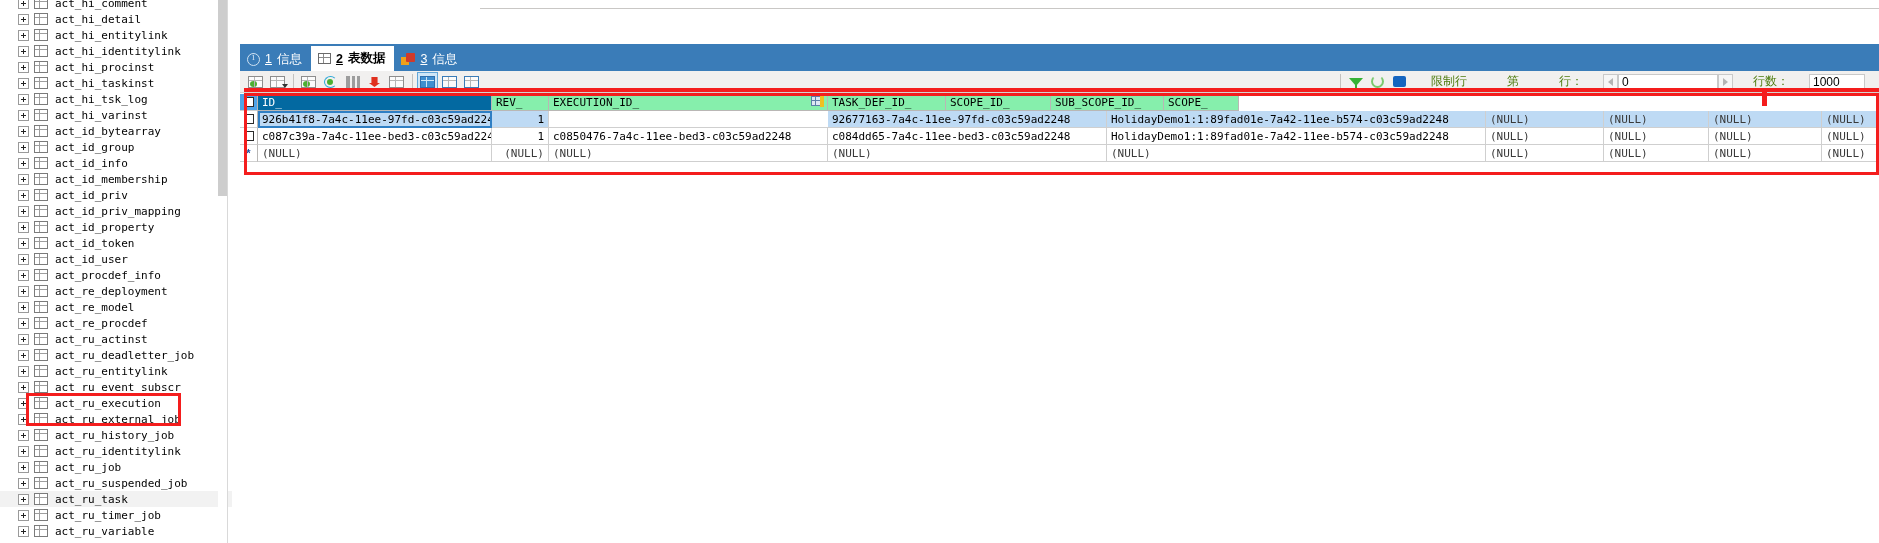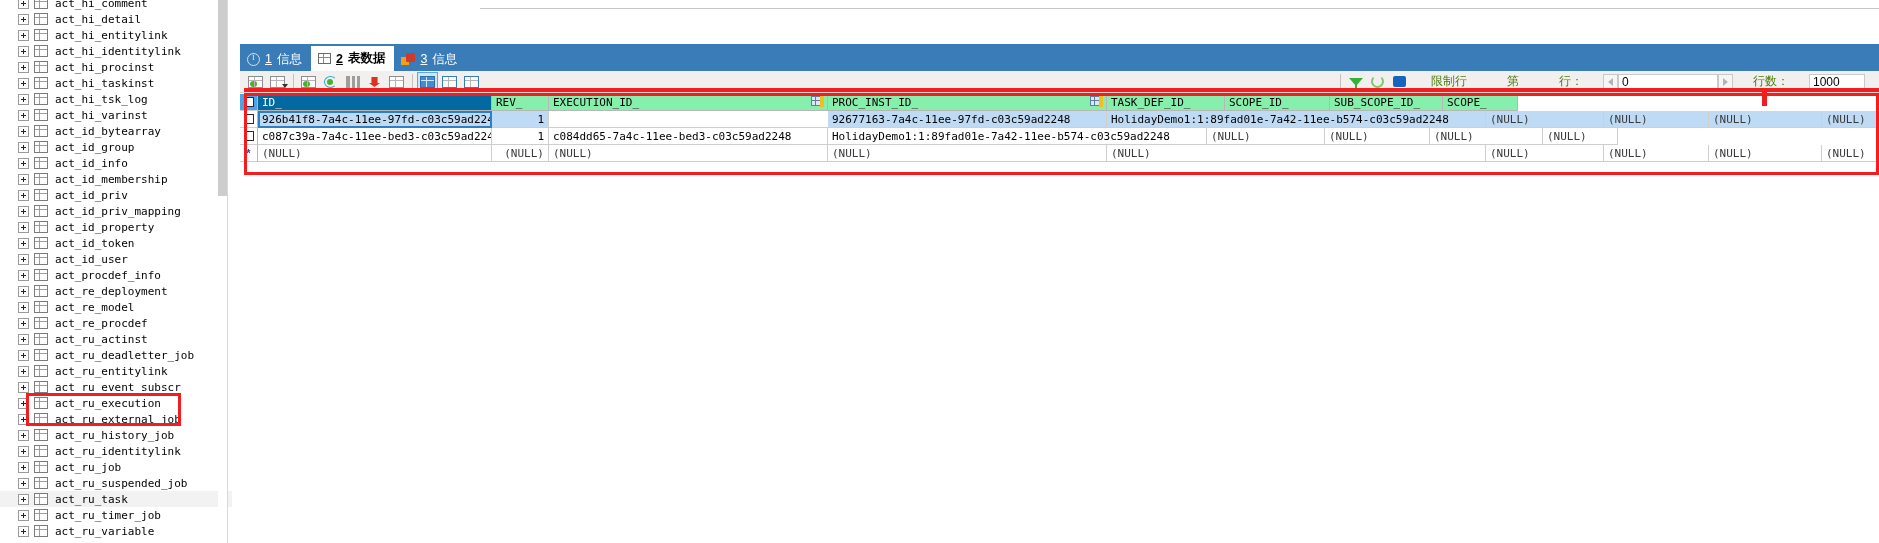--- a/index.html
+++ b/index.html
@@ -603,27 +603,20 @@
           <div class="cell" style="width: 57px;">
             <span>REV_</span>
           </div>
           <div class="cell" style="width: 279px;">
             <span>EXECUTION_ID_</span>
             <span class="filt-ic">
               <i class="g"></i>
               <i class="k"></i>
             </span>
           </div>
-          <div class="cell" style="width: 279px;">
-            <span>PROC_INST_ID_</span>
-            <span class="filt-ic">
-              <i class="g"></i>
-              <i class="k"></i>
-            </span>
-          </div>
           <div class="cell" style="width: 118px;">
             <span>TASK_DEF_ID_</span>
           </div>
           <div class="cell" style="width: 105px;">
             <span>SCOPE_ID_</span>
           </div>
           <div class="cell" style="width: 113px;">
             <span>SUB_SCOPE_ID_</span>
           </div>
           <div class="cell" style="width: 75px;">
@@ -643,20 +636,21 @@
           <div class="cell null" style="width: 105px;">(NULL)</div>
           <div class="cell null" style="width: 113px;">(NULL)</div>
           <div class="cell null" style="width: 75px;">(NULL)</div>
         </div>
         <div class="grid-row">
           <div class="gutter" style="background: rgb(255, 255, 255);">
             <span class="cbx"></span>
           </div>
           <div class="cell" style="width: 234px;">c087c39a-7a4c-11ee-bed3-c03c59ad2248</div>
           <div class="cell num" style="width: 57px;">1</div>
+          <div class="cell" style="width: 279px;">c0850476-7a4c-11ee-bed3-c03c59ad2248</div>
           <div class="cell" style="width: 279px;">c084dd65-7a4c-11ee-bed3-c03c59ad2248</div>
           <div class="cell" style="width: 379px;">HolidayDemo1:1:89fad01e-7a42-11ee-b574-c03c59ad2248</div>
           <div class="cell null" style="width: 118px;">(NULL)</div>
           <div class="cell null" style="width: 105px;">(NULL)</div>
           <div class="cell null" style="width: 113px;">(NULL)</div>
           <div class="cell null" style="width: 75px;">(NULL)</div>
         </div>
         <div class="grid-row">
           <div class="gutter star">*</div>
           <div class="cell null" style="width: 234px;">(NULL)</div>

